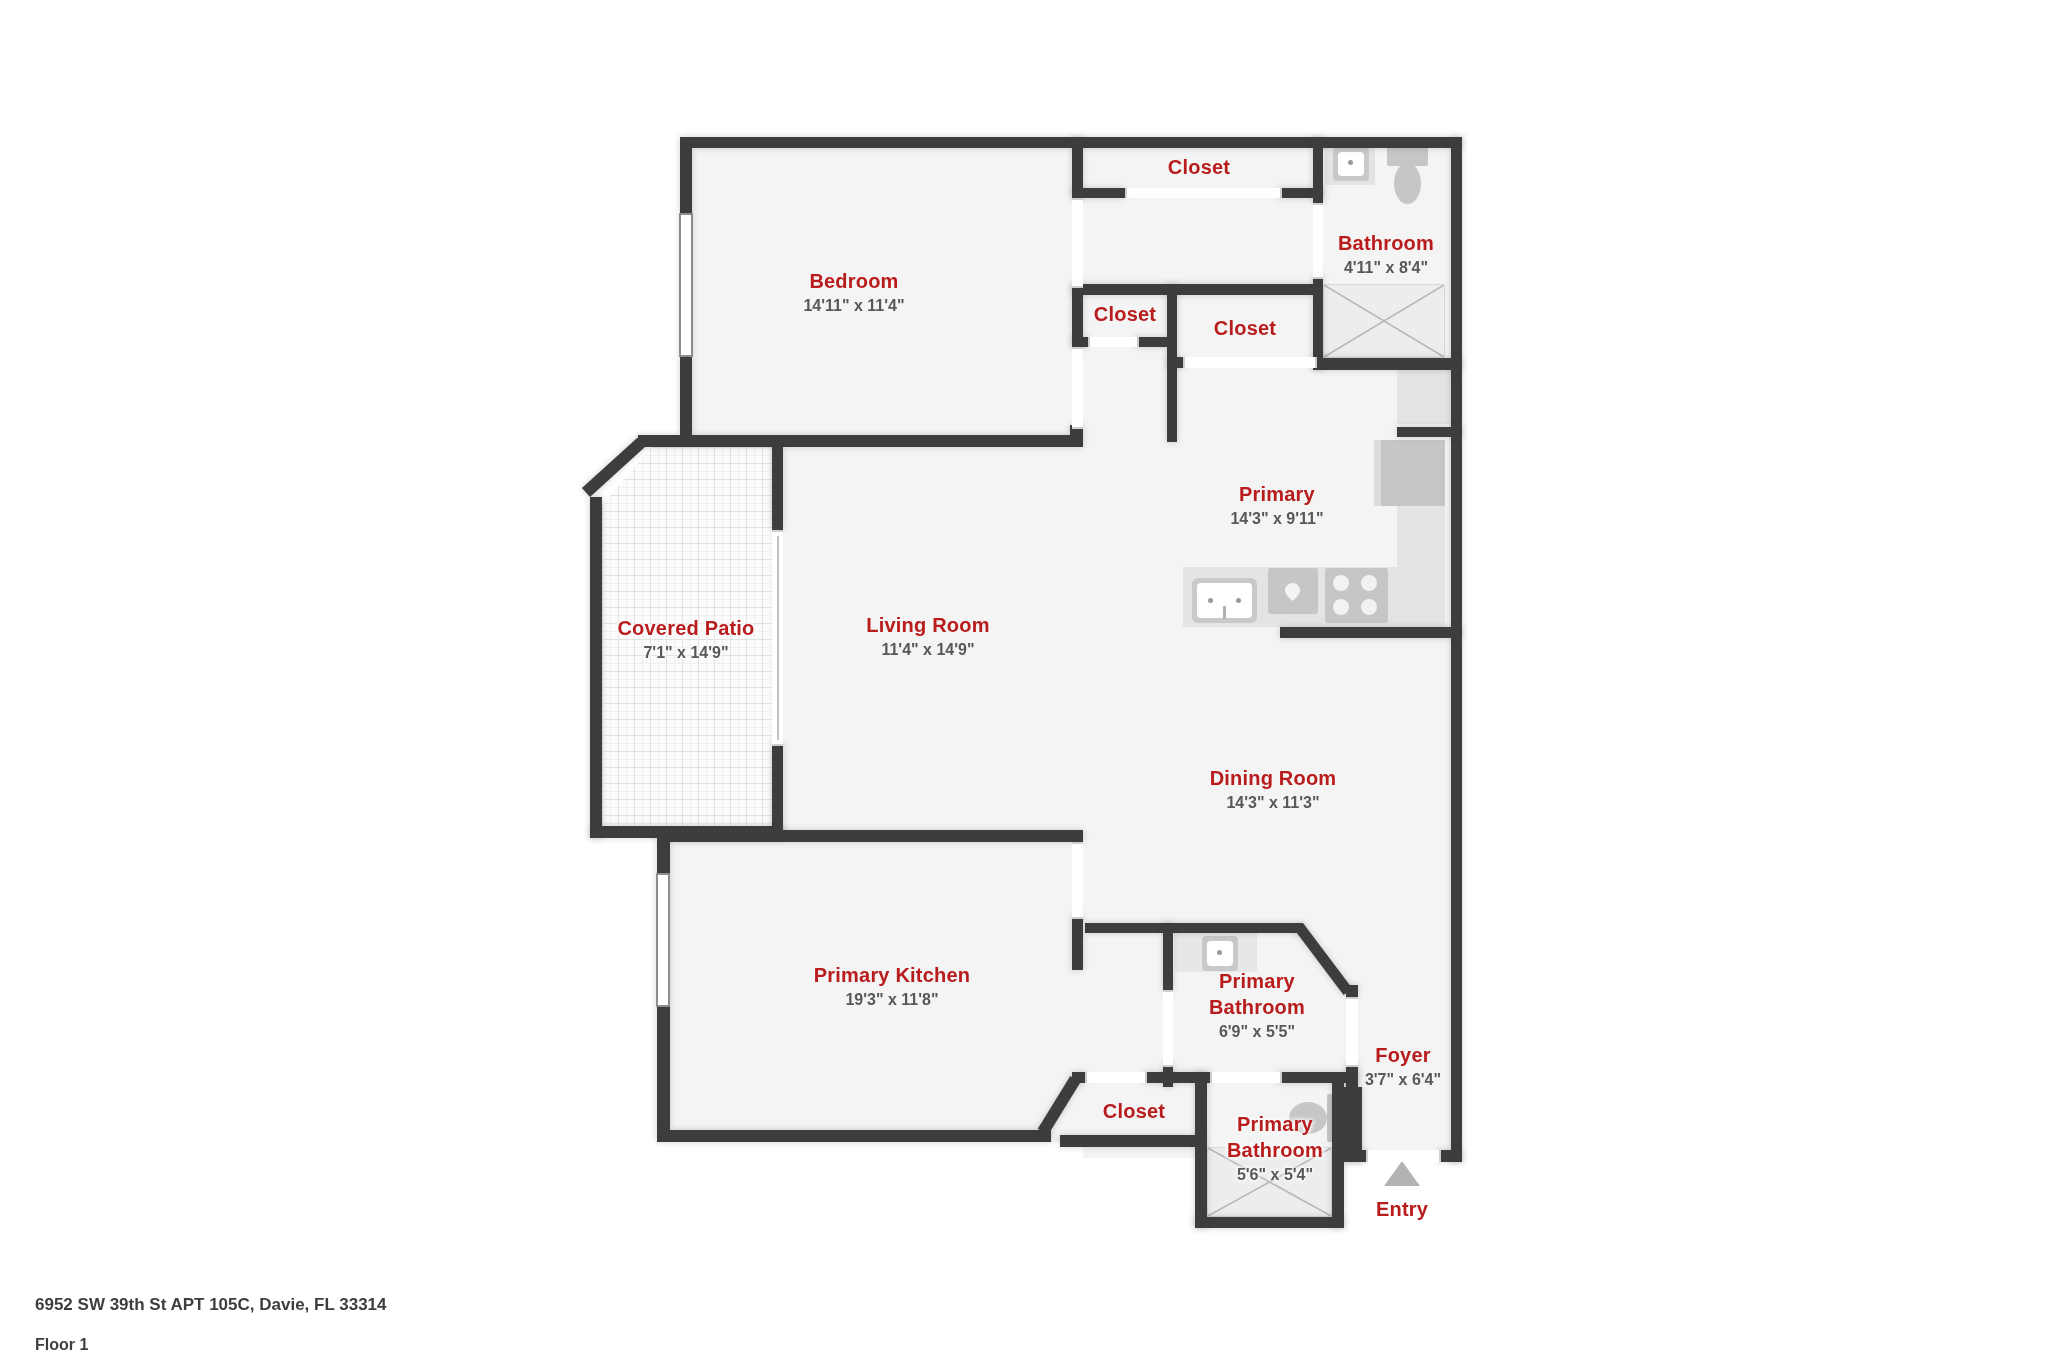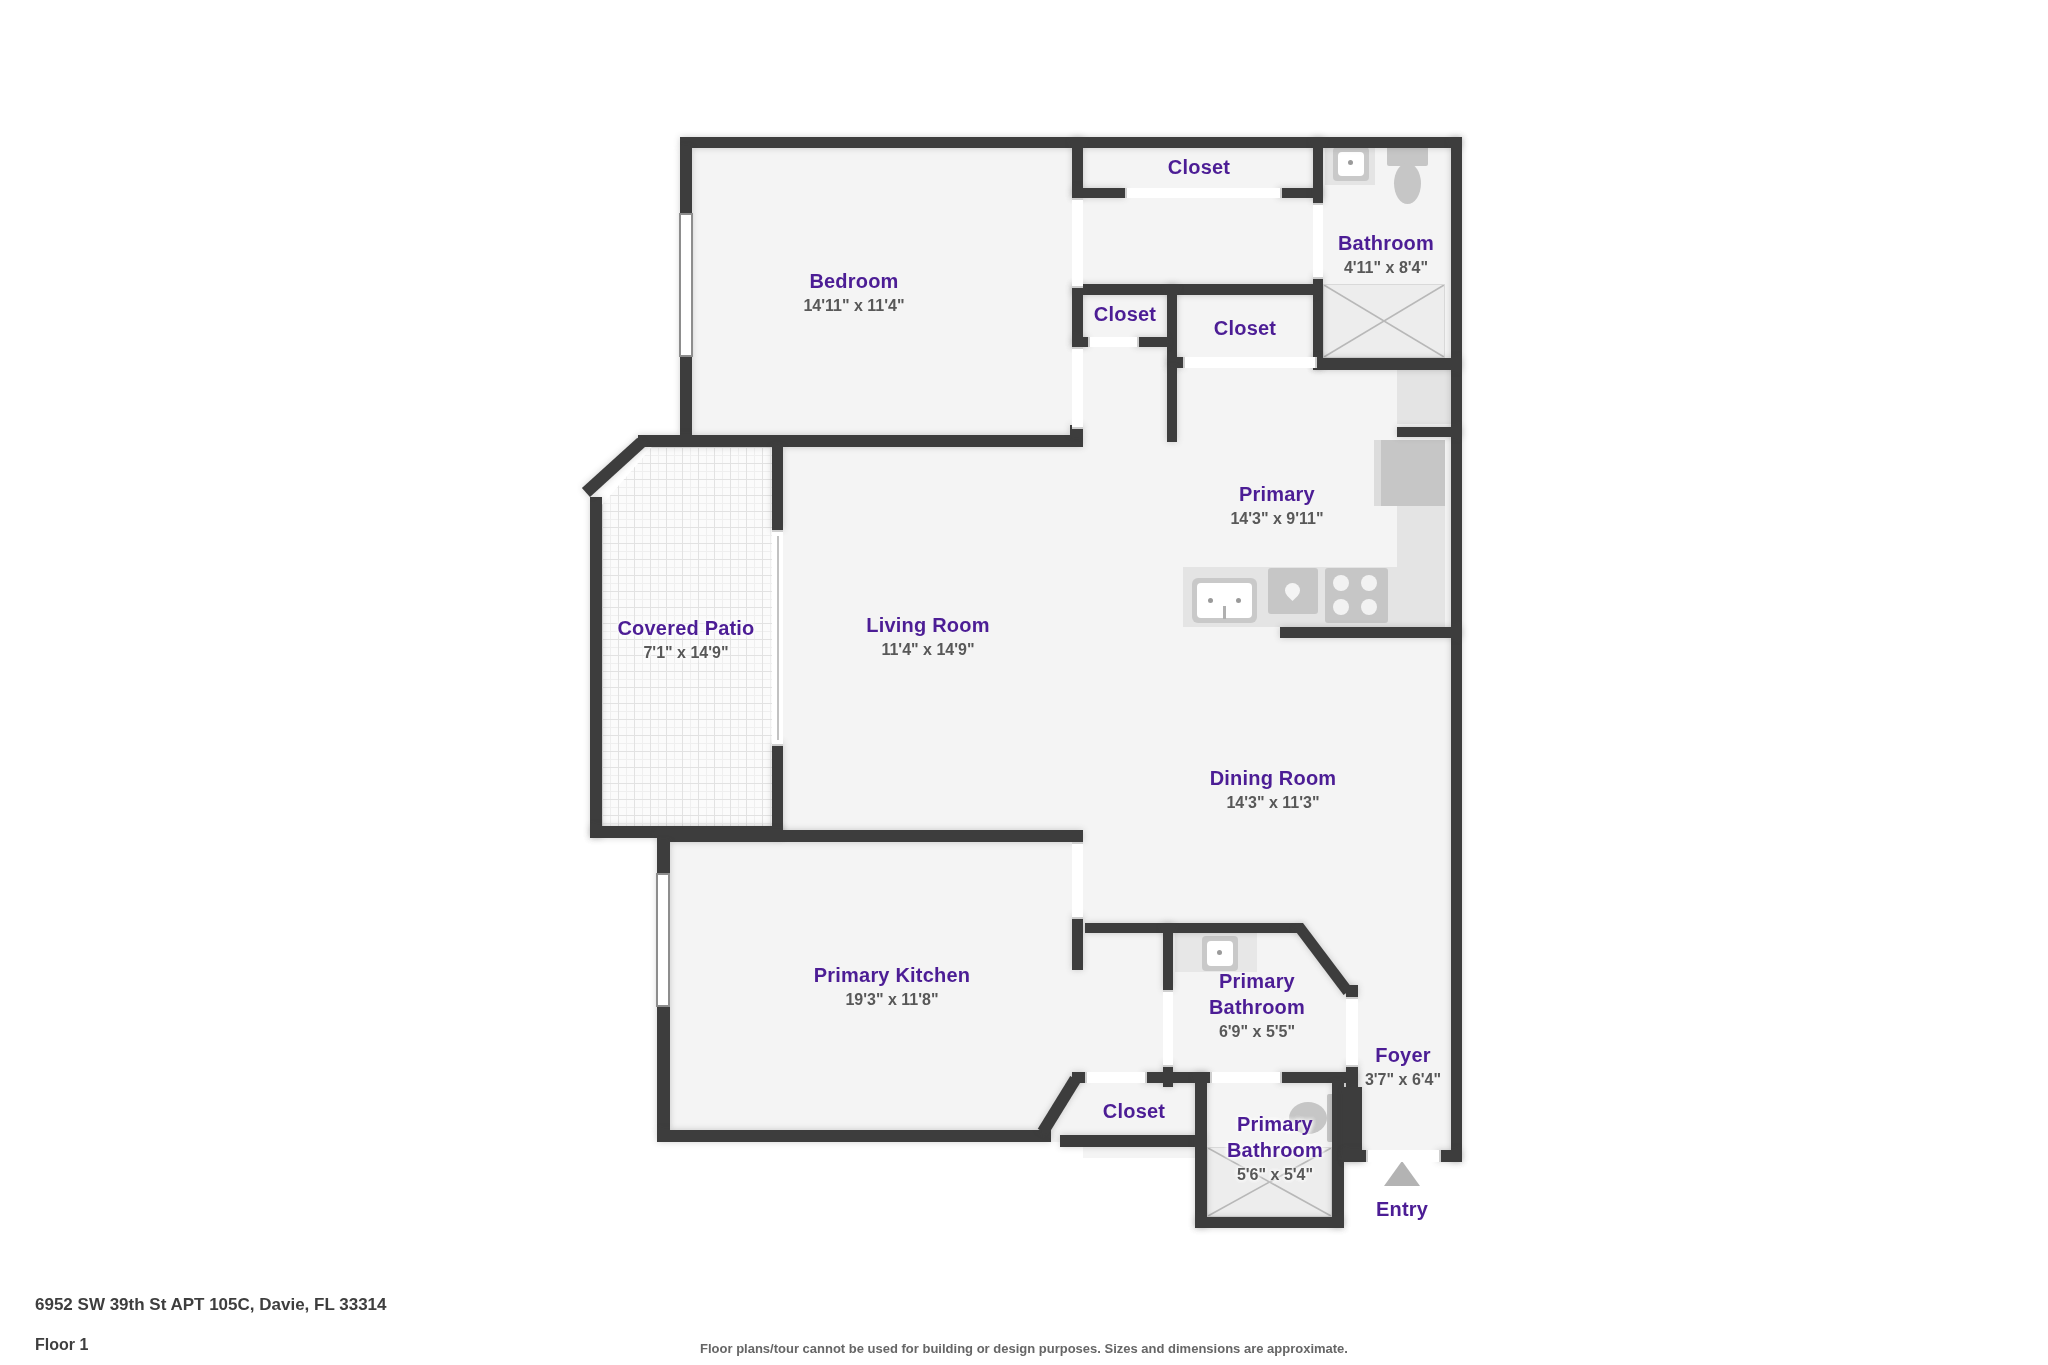--- a/index.html
+++ b/index.html
@@ -35,21 +35,21 @@
   .dot{position:absolute;width:5px;height:5px;background:#9a9a9a;border-radius:50%;}
   .burner{position:absolute;width:16px;height:16px;background:#f2f2f2;border-radius:50%;}
   .drop{position:absolute;width:15px;height:15px;background:#f4f4f4;
         border-radius:50% 50% 50% 0;transform:rotate(-45deg);}
   .slider-line{position:absolute;left:50%;top:4px;bottom:4px;width:2px;margin-left:-1px;background:#c2c2c2;}
   .tri{position:absolute;width:0;height:0;border-left:18px solid transparent;
        border-right:18px solid transparent;border-bottom:25px solid #b3b3b3;}
   
   .room-label{position:absolute;transform:translate(-50%,-50%);text-align:center;z-index:9;
               white-space:nowrap;}
-  .room-label .rn{font-size:20px;font-weight:700;color:#4c1d95;line-height:26px;letter-spacing:.2px;}
+  .room-label .rn{font-size:20px;font-weight:700;color:#b91c1c;line-height:26px;letter-spacing:.2px;}
   .room-label .rd{font-size:16px;font-weight:700;color:#585858;line-height:23px;}
   .room-label.wrap{white-space:normal;width:160px;}
   .room-label.halo .rn,.room-label.halo .rd{text-shadow:0 0 5px #fff,0 0 5px #fff,0 0 5px #fff;}
   
   .addr{position:absolute;left:35px;top:1295px;font-size:17px;font-weight:700;color:#3e3e3e;}
   .floor{position:absolute;left:35px;top:1336px;font-size:16px;font-weight:700;color:#3e3e3e;}
   .disc{position:absolute;left:0;right:0;top:1341px;text-align:center;
         font-size:13px;font-weight:700;color:#666666;}
 </style>
 </head>
@@ -241,14 +241,13 @@
       <div class="rn">Primary Bathroom</div>
         <div class="rd">5'6" x 5'4"</div>
     </div>
     <div class="room-label" style="left:1402px;top:1209px;">
       <div class="rn">Entry</div>
     </div>
   </div>
 
   <div class="addr">6952 SW 39th St APT 105C, Davie, FL 33314</div>
   <div class="floor">Floor 1</div>
-  <div class="disc">Floor plans/tour cannot be used for building or design purposes. Sizes and dimensions are approximate.</div>
 </div>
 
 </body></html>

